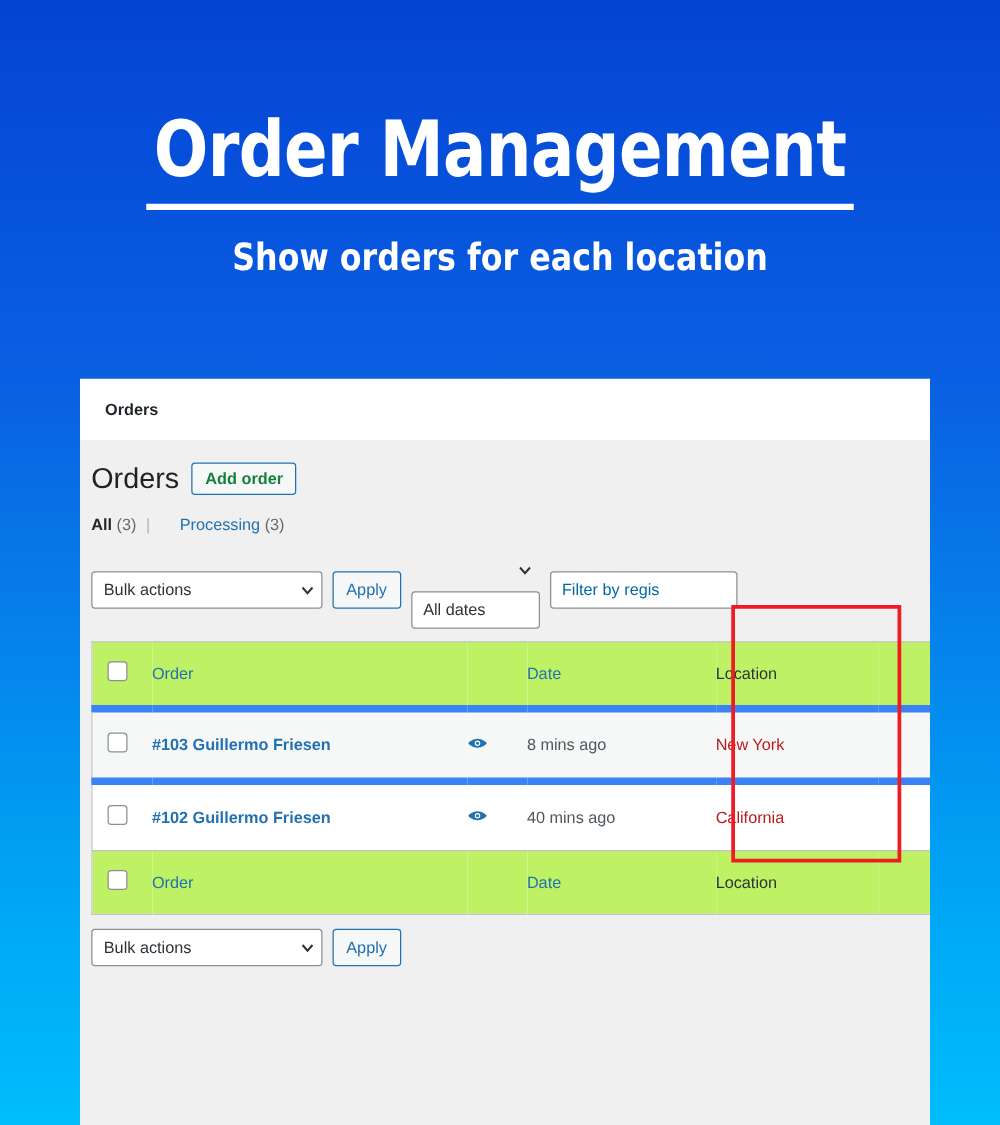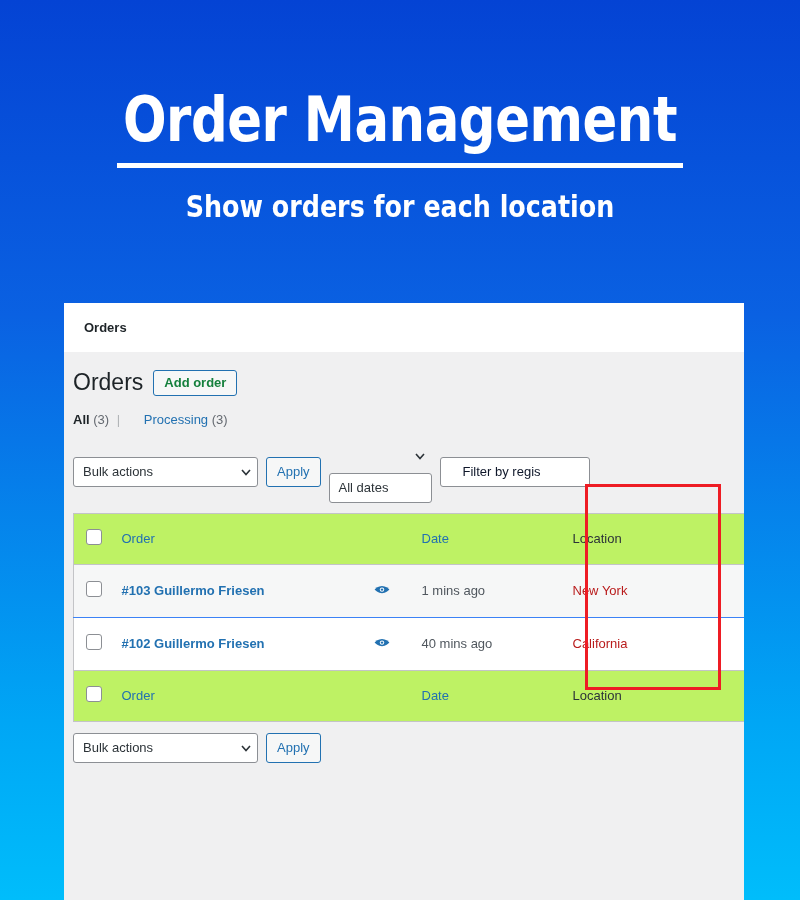--- a/index.html
+++ b/index.html
@@ -163,22 +163,22 @@
     font-family: "Liberation Sans", sans-serif;
   }
   .text-filter {
     background: #ffffff;
     border: 1px solid #8c8f94;
     border-radius: 3px;
     height: 30px;
     width: 150px;
     box-sizing: border-box;
     font-size: 13px;
-    color: #0f172a;
-    padding: 0 22px;
+    color: #0369a1;
+    padding: 0 9px;
     line-height: 28px;
     white-space: nowrap;
     overflow: hidden;
   }
 
   
   .wp-table {
     margin-top: 10px;
     width: 731px;
     border: 1px solid #c3c4c7;
@@ -221,21 +221,21 @@
     border-radius: 3px;
     background: #ffffff;
     display: inline-block;
     cursor: pointer;
     box-sizing: border-box;
     margin-left: 12px;
   }
   .body-row td {
     height: 52px;
     font-size: 13px;
-    border-top: 1px solid #3b82f6;
+    border-top: 6px solid #3b82f6;
   }
   .body-row.odd td { background: #f6f7f7; }
   .body-row.even td { background: #ffffff; }
   .order-link {
     color: #2271b1;
     font-weight: bold;
     cursor: pointer;
   }
   .date-cell { color: #50575e; }
   .loc-cell { color: #b91c1c; }
@@ -344,21 +344,21 @@
           </td>
           <td class="eye-cell">
             <span class="eye-icon">
               <svg width="16" height="11" viewBox="0 0 16 11">
                 <path d="M8 2C4.4 2 1.6 4.3 0.6 5.6c1 1.3 3.8 3.6 7.4 3.6s6.4-2.3 7.4-3.6C14.4 4.3 11.6 2 8 2z" fill="#2271b1"></path>
                 <circle cx="8" cy="5.6" r="2.2" fill="#ffffff"></circle>
                 <circle cx="8" cy="5.6" r="1.2" fill="#2271b1"></circle>
               </svg>
             </span>
           </td>
-          <td class="date-cell">1 mins ago</td>
+          <td class="date-cell">8 mins ago</td>
           <td class="loc-cell">New York</td>
           <td></td>
         </tr>
         <tr class="body-row even">
           <td>
             <span class="cb-box"></span>
           </td>
           <td>
             <span class="order-link">#102 Guillermo Friesen</span>
           </td>

